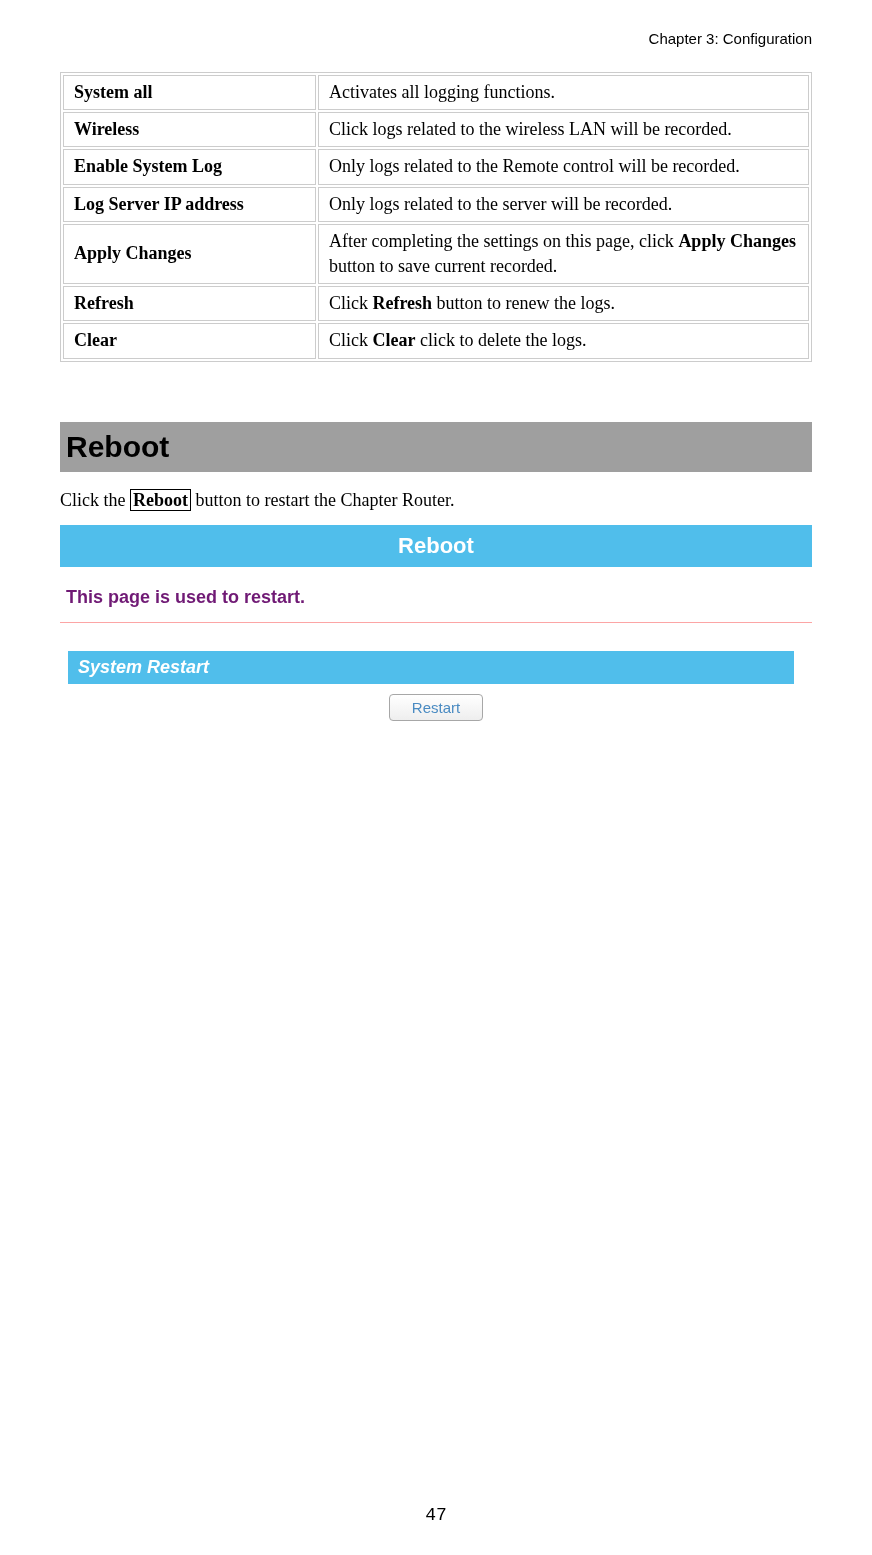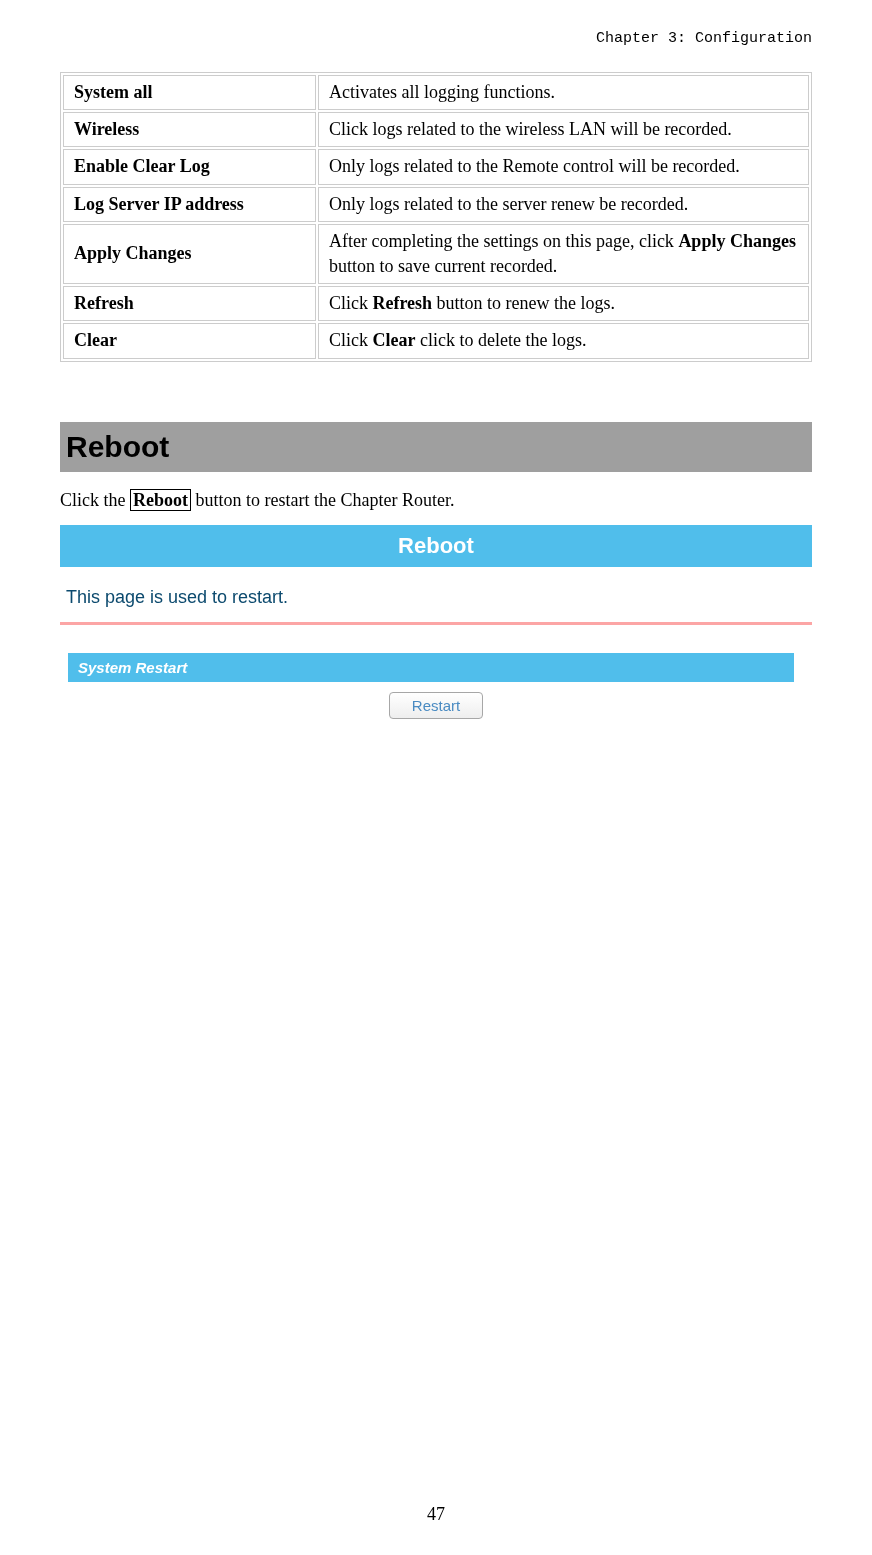--- a/index.html
+++ b/index.html
@@ -8,21 +8,21 @@
       font-size: 18px;
       color: #000;
       background: #fff;
       width: 872px;
       height: 1555px;
       position: relative;
       padding: 30px 60px;
     }
     .header {
       text-align: right;
-      font-family: Liberation Mono, monospace;
+      font-family: Liberation Sans, sans-serif;
       font-size: 15px;
       margin-bottom: 25px;
     }
     .def-table {
       width: 100%;
       border-collapse: separate;
       border-spacing: 2px;
       border: 1px solid #ccc;
     }
     .def-table td {
@@ -62,33 +62,34 @@
       background: #50beeb;
       color: #fff;
       font-family: Arial, Helvetica, sans-serif;
       font-size: 22px;
       font-weight: bold;
       text-align: center;
       padding: 8px;
     }
     .desc-text {
       font-family: Arial, Helvetica, sans-serif;
-      color: #0c4a6e;
+      color: #701a75;
       font-size: 18px;
       padding: 20px 6px 14px 6px;
-      border-bottom: 3px solid #fca5a5;
+      border-bottom: 1px solid #fca5a5;
+      font-weight: bold;
     }
     .panel-header {
       margin-top: 28px;
       background: #50beeb;
       color: #fff;
       font-family: Arial, Helvetica, sans-serif;
       font-weight: bold;
       font-style: italic;
-      font-size: 15px;
+      font-size: 18px;
       padding: 6px 10px;
       margin-left: 8px;
       margin-right: 18px;
     }
     .panel-body {
       text-align: center;
       padding: 10px 0;
     }
     .restart-btn {
       display: inline-block;
@@ -101,45 +102,46 @@
       padding: 4px 22px;
       cursor: pointer;
     }
     .page-number {
       position: absolute;
       bottom: 30px;
       left: 0;
       right: 0;
       text-align: center;
       font-size: 18px;
+      font-family: Liberation Mono, monospace;
     }
     .bold { font-weight: bold; }
   </style>
 </head>
 <body>
 
 <div class="header">Chapter 3: Configuration</div>
 
 <table class="def-table">
   <tbody>
   <tr>
     <td>System all</td>
     <td>Activates all logging functions.</td>
   </tr>
   <tr>
     <td>Wireless</td>
     <td>Click logs related to the wireless LAN will be recorded.</td>
   </tr>
   <tr>
-    <td>Enable Clear Log</td>
+    <td>Enable System Log</td>
     <td>Only logs related to the Remote control will be recorded.</td>
   </tr>
   <tr>
     <td>Log Server IP address</td>
-    <td>Only logs related to the server renew be recorded.</td>
+    <td>Only logs related to the server will be recorded.</td>
   </tr>
   <tr>
     <td>Apply Changes</td>
     <td>
       <span>After completing the settings on this page, click </span><span class="bold">Apply Changes</span><span> button to save current recorded.</span>
     </td>
   </tr>
   <tr>
     <td>Refresh</td>
     <td>

